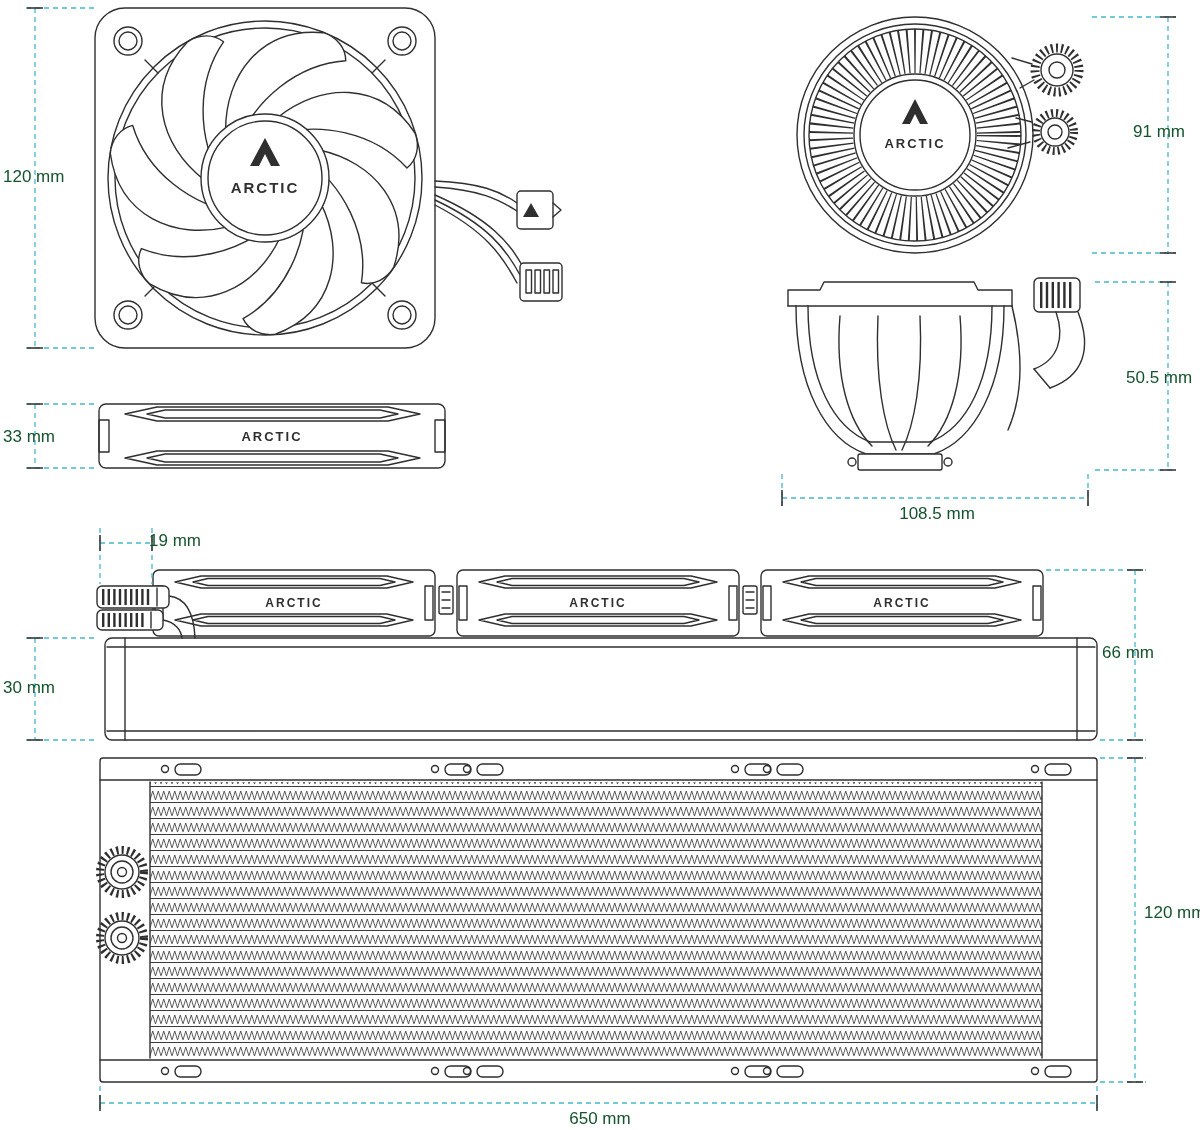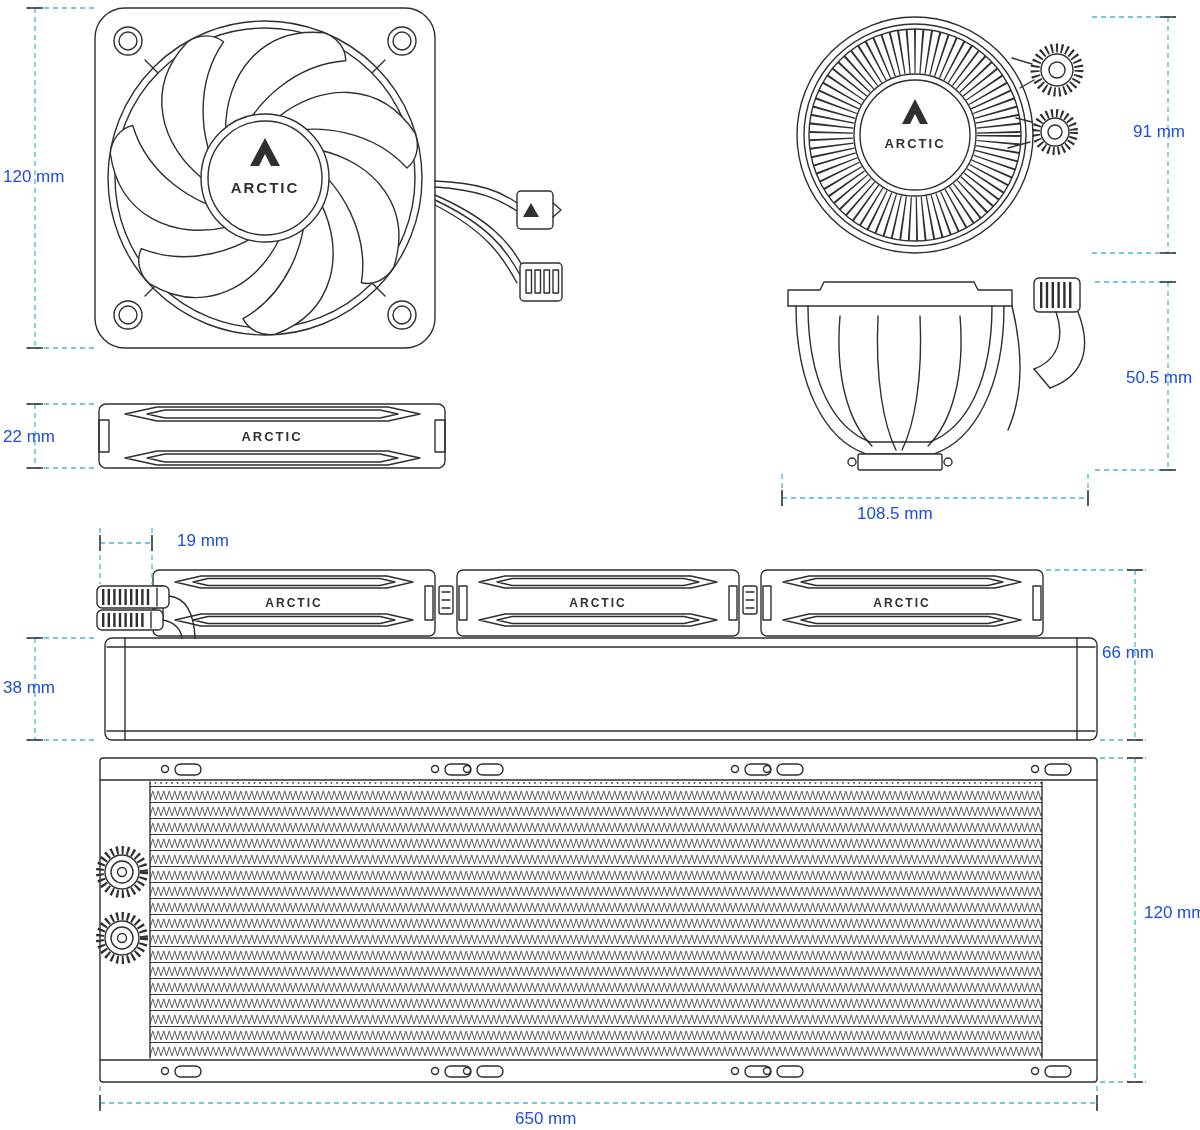--- a/index.html
+++ b/index.html
@@ -8,22 +8,22 @@
   .view{position:absolute;}
   .ln{fill:none;stroke:#2f2f2f;stroke-width:1.4;stroke-linecap:round;stroke-linejoin:round;}
   .lnw{fill:#ffffff;stroke:#2f2f2f;stroke-width:1.4;stroke-linecap:round;stroke-linejoin:round;}
   .knurl{fill:none;stroke:#2f2f2f;}
   .logo-dark{fill:#2f2f2f;stroke:none;}
   .logo-light{fill:#ffffff;stroke:none;}
   .brand{font-family:"Liberation Sans",sans-serif;font-weight:bold;letter-spacing:2px;
          fill:#2f2f2f;text-anchor:middle;}
   .dim line{stroke:#45b8ca;stroke-width:1.3;stroke-dasharray:5 4;fill:none;}
   .tick line{stroke:#3a3a3a;stroke-width:1.6;}
-  .dimlabel{position:absolute;font-size:17px;color:#1d4ed8;white-space:nowrap;}
-  .dimlabel.center{}
+  .dimlabel{position:absolute;font-size:17px;color:#14532d;white-space:nowrap;}
+  .dimlabel.center{text-align:center;}
 </style>
 </head>
 <body>
 
 <div id="canvas">
 
   <svg class="view" style="left:90px;top:5px" width="500" height="350" viewBox="0 0 500 350">
     <defs>
       <path id="blade" d="M 12,-60 C 55,-95 115,-98 150,-45 C 155,-32 152,-18 142,-10 C 110,-45 55,-58 6,-42 Z"></path>
     </defs>
@@ -324,23 +324,23 @@
       <line x1="27" y1="638" x2="43" y2="638"></line>
         <line x1="27" y1="740" x2="43" y2="740"></line>
       <line x1="1127" y1="758" x2="1143" y2="758"></line>
         <line x1="1127" y1="1082" x2="1143" y2="1082"></line>
       <line x1="100" y1="1095" x2="100" y2="1111"></line>
         <line x1="1097" y1="1095" x2="1097" y2="1111"></line>
     </g>
   </svg>
 
   <div class="dimlabel" style="left:3px;top:167px">120 mm</div>
-  <div class="dimlabel" style="left:3px;top:427px">22 mm</div>
+  <div class="dimlabel" style="left:3px;top:427px">33 mm</div>
   <div class="dimlabel" style="left:1133px;top:122px">91 mm</div>
   <div class="dimlabel" style="left:1126px;top:368px">50.5 mm</div>
   <div class="dimlabel center" style="left:857px;top:504px;width:160px">108.5 mm</div>
-  <div class="dimlabel" style="left:177px;top:531px">19 mm</div>
+  <div class="dimlabel" style="left:149px;top:531px">19 mm</div>
   <div class="dimlabel" style="left:1102px;top:643px">66 mm</div>
-  <div class="dimlabel" style="left:3px;top:678px">38 mm</div>
+  <div class="dimlabel" style="left:3px;top:678px">30 mm</div>
   <div class="dimlabel" style="left:1144px;top:903px">120 mm</div>
   <div class="dimlabel center" style="left:515px;top:1109px;width:170px">650 mm</div>
 
 </div>
 
 </body></html>

